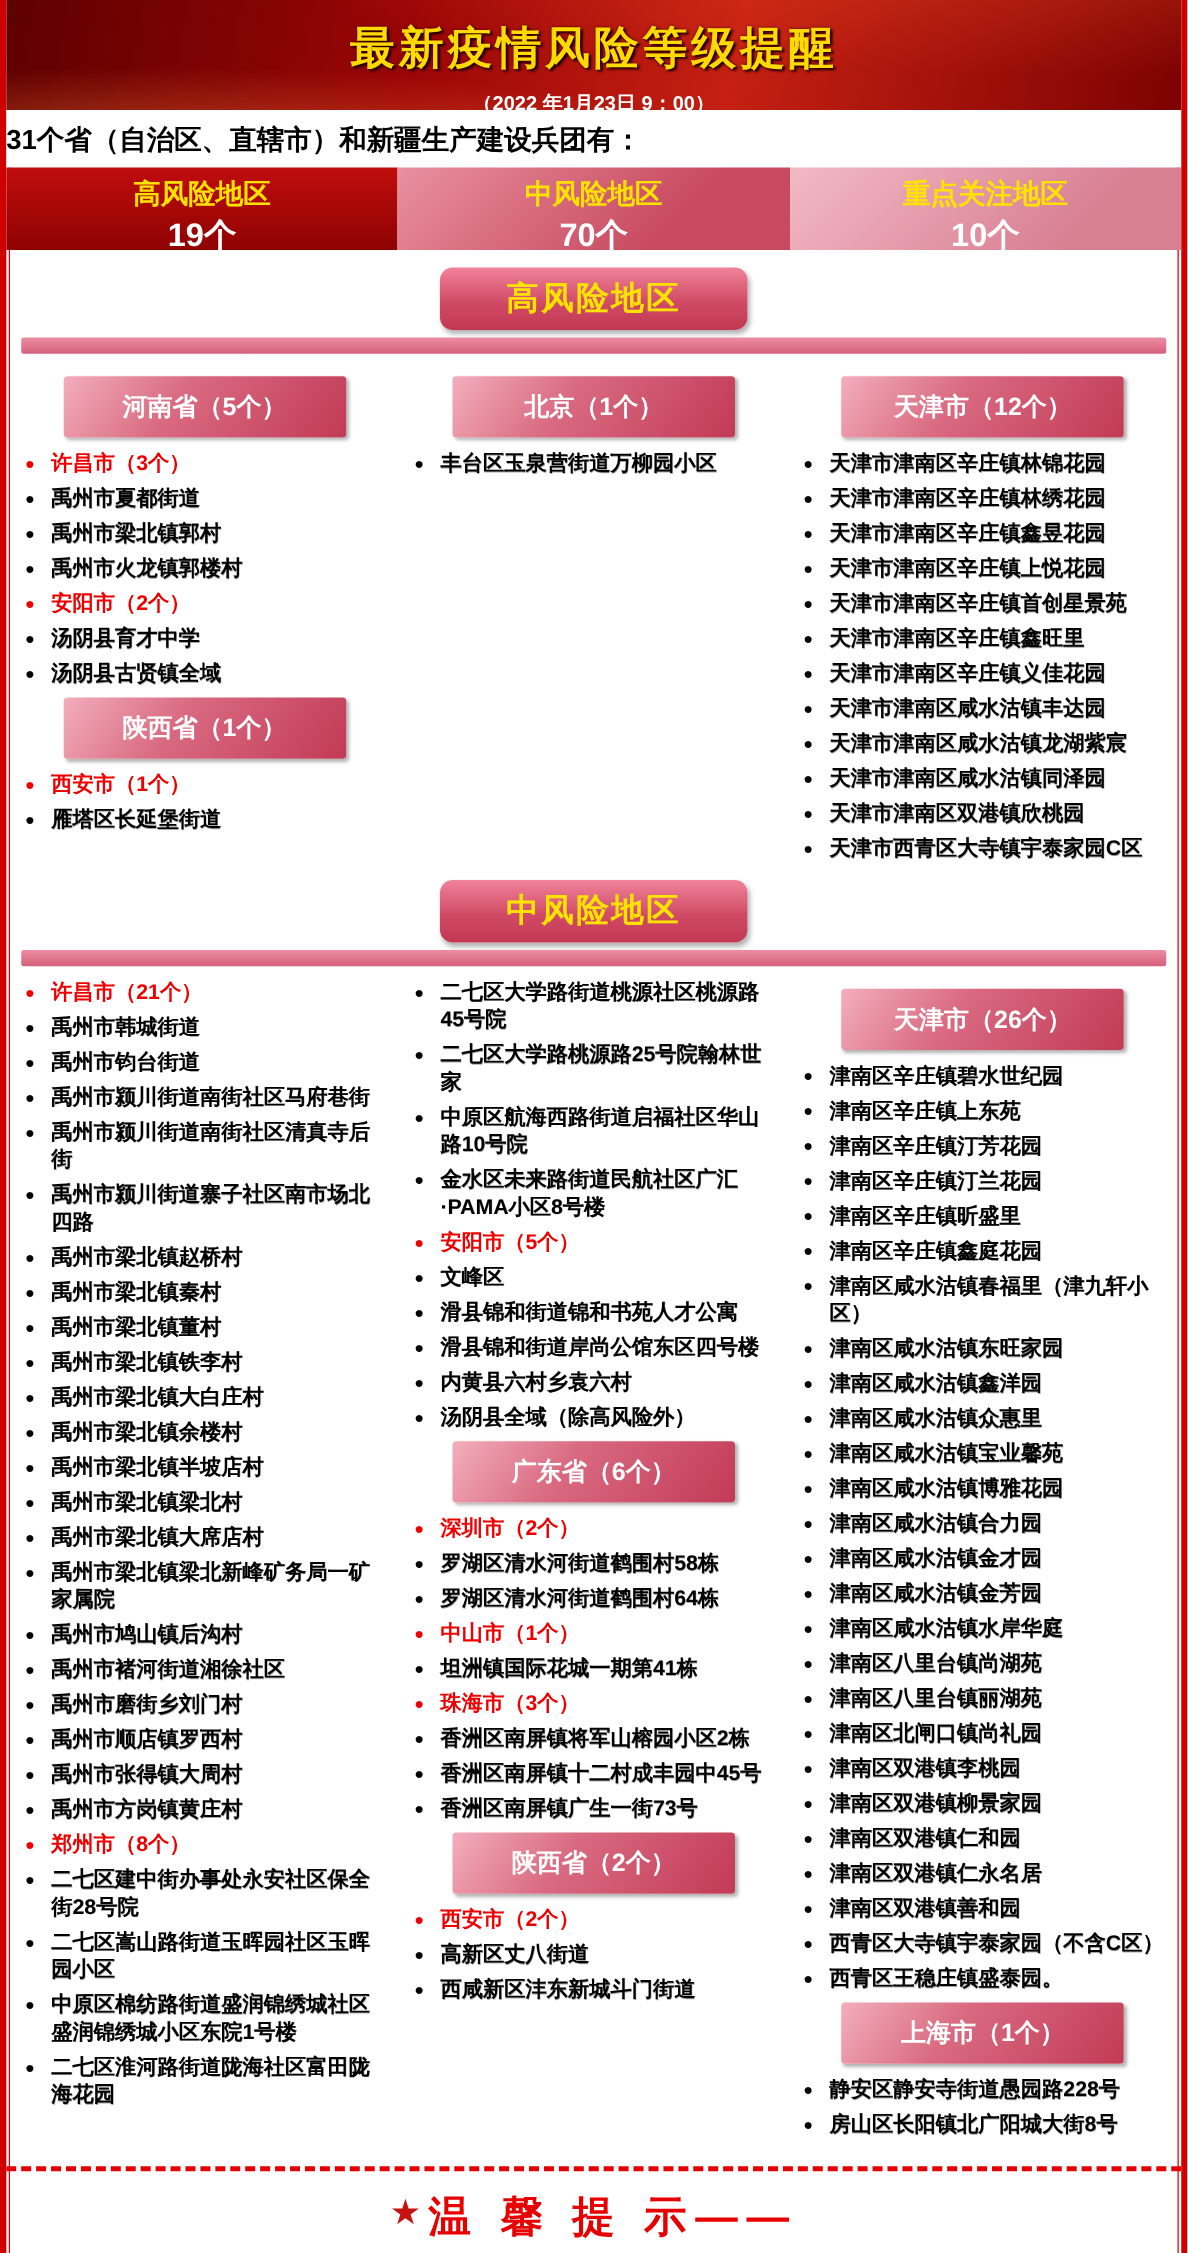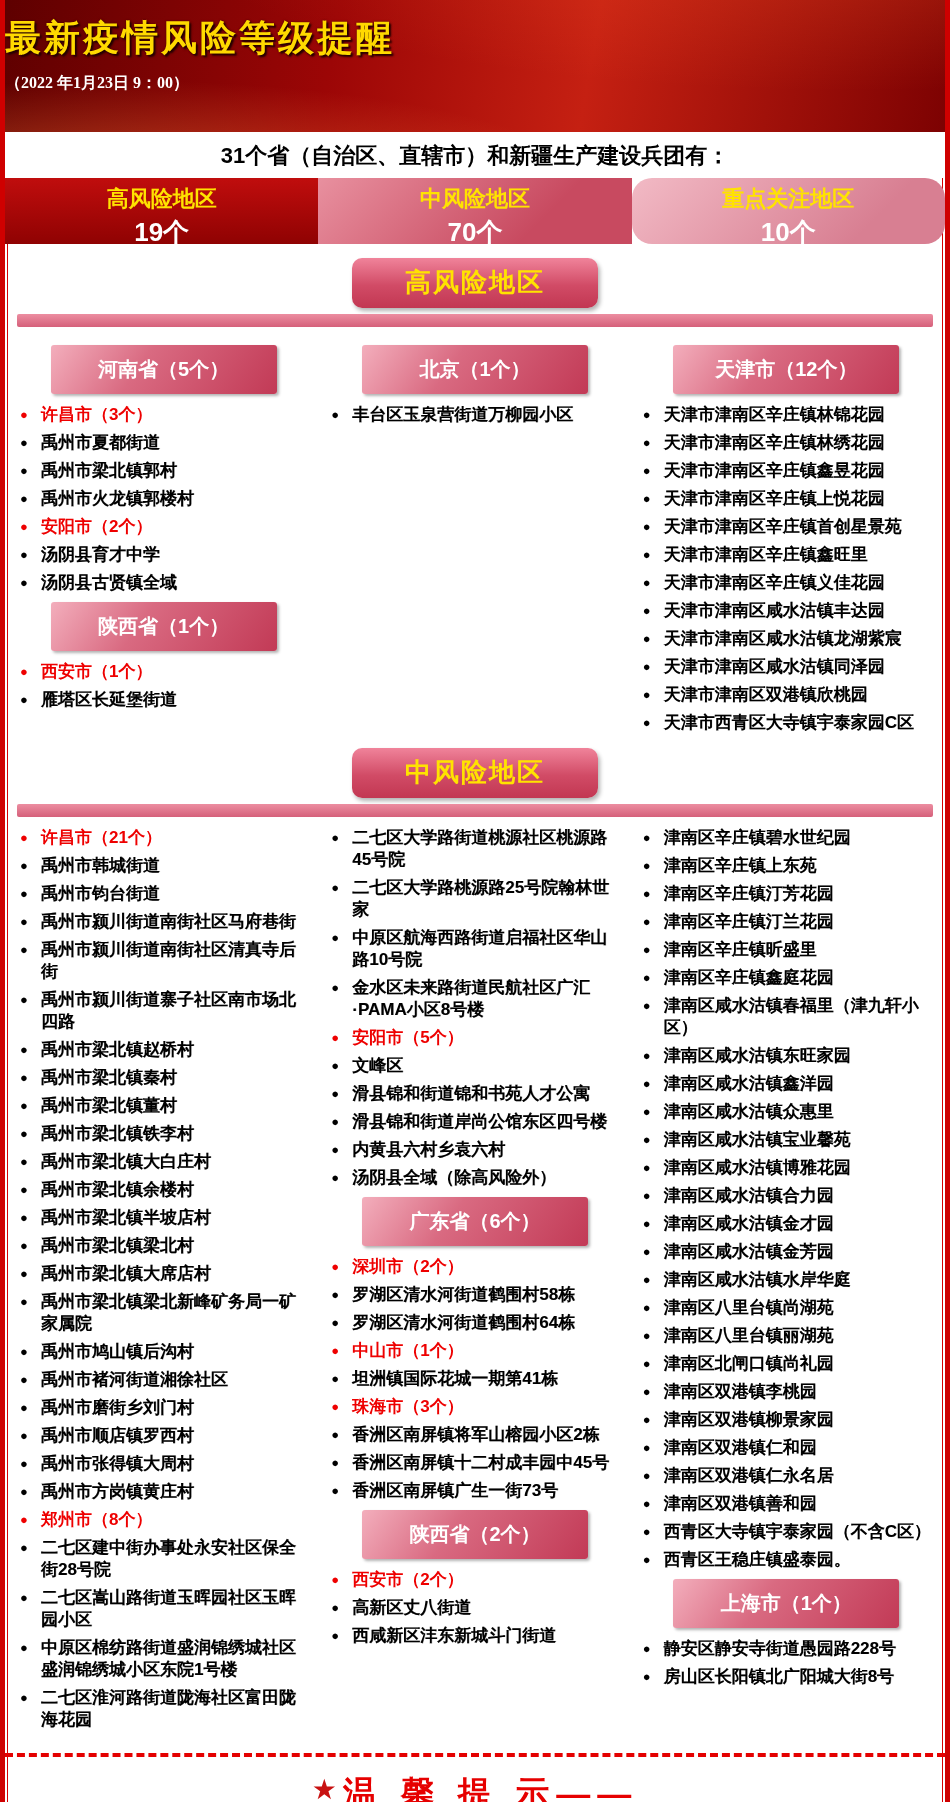--- a/index.html
+++ b/index.html
@@ -10,43 +10,42 @@
   .page {
     width:950px; min-height:1802px; background:#fff;
     border-left:5px solid #cf0000; border-right:5px solid #cf0000;
     border-bottom:10px solid #cf0000;
     box-shadow: inset 2px 0 0 #fff, inset -2px 0 0 #fff,
                 inset 3px 0 0 #d40000, inset -3px 0 0 #d40000;
     overflow:hidden;
   }
   
   header.hd {
-    height:132px; text-align:left; padding-top:14px;
+    height:88px; text-align:center; padding-top:14px;
     background:
       radial-gradient(ellipse at 12% 150%, rgba(255,130,60,.55), transparent 42%),
       radial-gradient(ellipse at 90% -40%, rgba(255,90,40,.30), transparent 55%),
       linear-gradient(100deg,#5e0000 0%, #9c0606 35%, #c52012 62%, #7d0202 100%);
-    font-family: Liberation Serif, serif;
   }
   .hd-title {
     color:#ffd900; font-size:36px; font-weight:bold; letter-spacing:3px;
     text-shadow:2px 2px 2px #200, 0 0 2px #400;
   }
   .hd-date { color:#ffffff; font-size:16px; font-weight:bold; margin-top:10px; }
   
   .subtitle {
-    background:#fff; color:#000; text-align:center;
+    background:#fff; color:#000; 
     font-size:22px; font-weight:bold; padding:9px 0 7px;
   }
   
   .summary { display:flex; height:66px; }
   .sbox { flex:1; text-align:center; padding-top:6px; }
   .s-high  { background:linear-gradient(180deg,#c00d0d,#8f0202); }
   .s-med   { background:linear-gradient(135deg,#e8909f 0%,#c84a60 70%); }
-  .s-watch { background:linear-gradient(135deg,#f2bac5 0%,#d87f92 75%);border-radius:20px; }
+  .s-watch { background:linear-gradient(135deg,#f2bac5 0%,#d87f92 75%); }
   .slabel { color:#ffe300; font-size:22px; font-weight:bold; }
   .scount { color:#ffffff; font-size:26px; font-weight:bold; margin-top:1px; }
   
   main { padding:6px 10px 0; }
   .banner {
     width:246px; margin:8px auto 6px; text-align:center;
     background:linear-gradient(180deg,#f0839a 0%,#d14b66 55%,#c23752 100%);
     border-radius:10px; padding:7px 0 8px;
     color:#ffe300; font-size:26px; font-weight:bold; letter-spacing:2px;
     box-shadow:2px 3px 4px rgba(0,0,0,.30);
@@ -434,20 +433,21 @@
                 <span class="bullet">●</span>
                 <span class="txt">高新区丈八街道</span>
               </div>
               <div class="item">
                 <span class="bullet">●</span>
                 <span class="txt">西咸新区沣东新城斗门街道</span>
               </div>
             </div>
           </div>
           <div class="col">
+            <div class="prov-header">天津市（26个）</div>
             <div class="items">
               <div class="item">
                 <span class="bullet">●</span>
                 <span class="txt">津南区辛庄镇碧水世纪园</span>
               </div>
               <div class="item">
                 <span class="bullet">●</span>
                 <span class="txt">津南区辛庄镇上东苑</span>
               </div>
               <div class="item">

